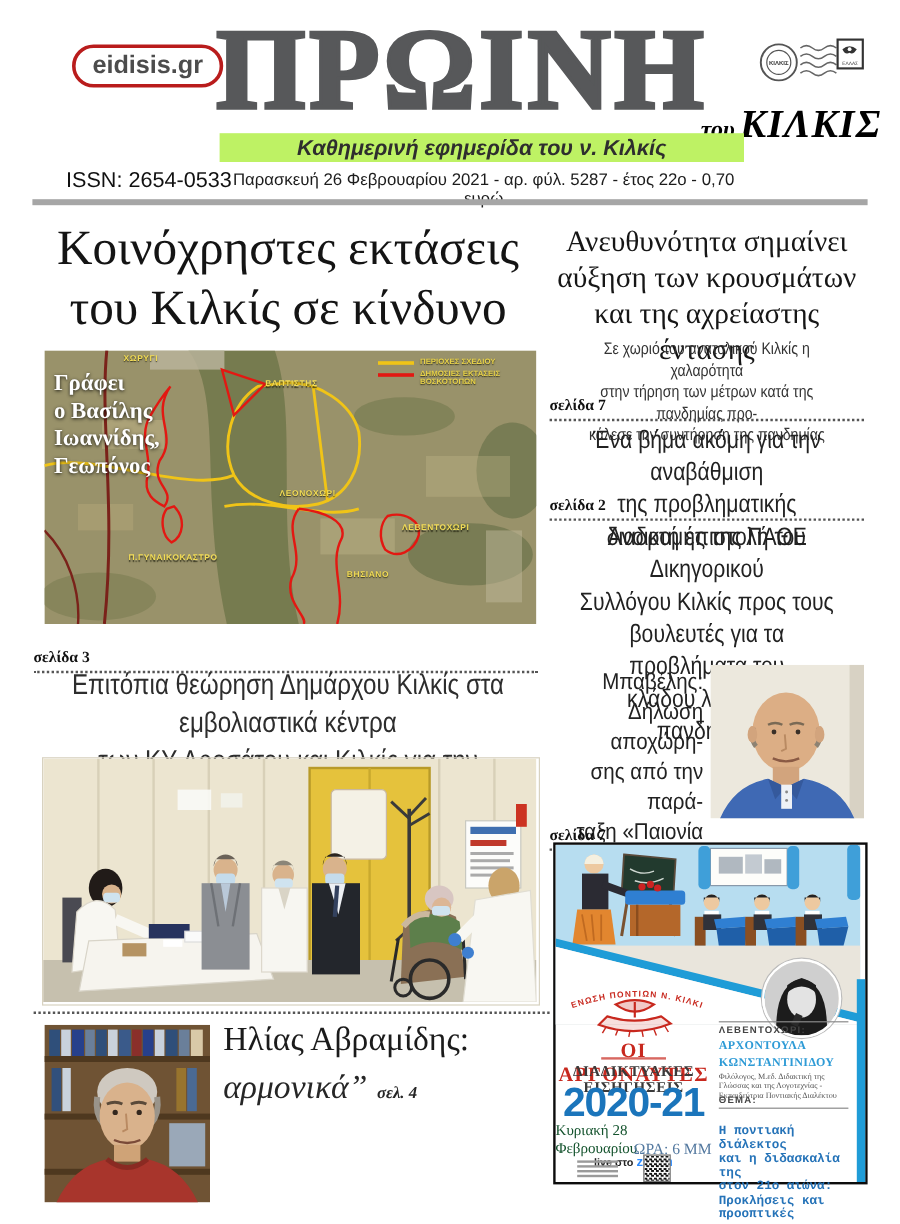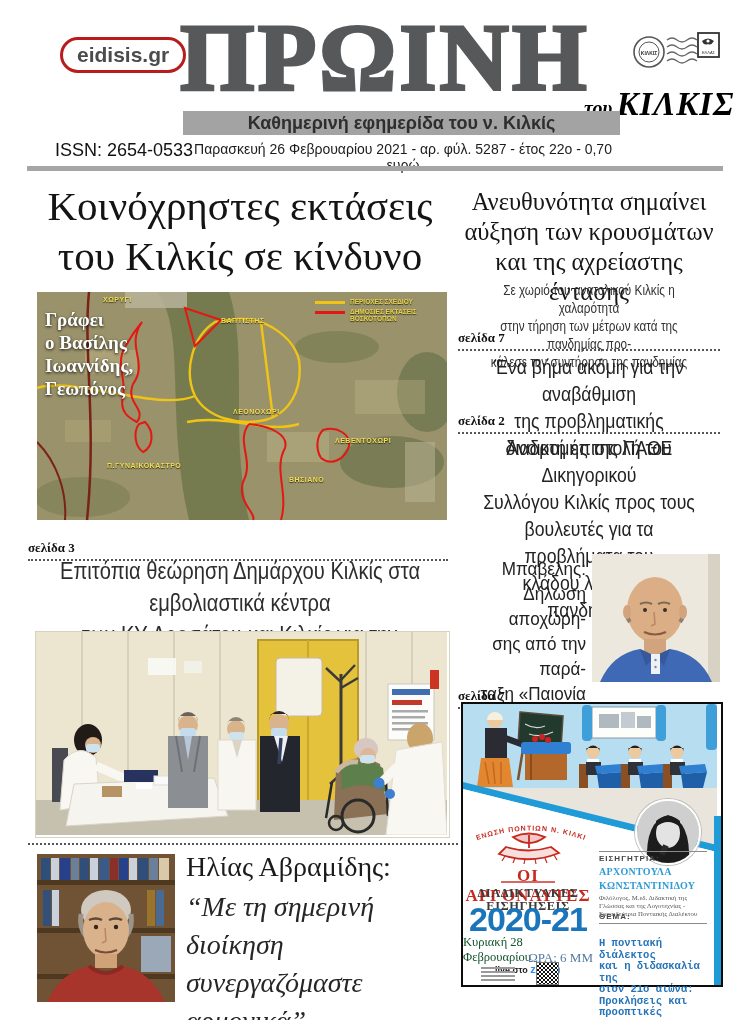--- a/index.html
+++ b/index.html
@@ -14,22 +14,22 @@
   .dotline{border-top:2px dotted #555;height:0;}
 
   
   #site-pill{left:60px;top:37px;border:3px solid #b91c1c;border-radius:20px;padding:3px 14px;
              font-weight:bold;font-size:21px;color:#4c4c4c;background:#fff;}
   #main-title{left:180px;top:8px;font-size:96px;font-weight:bold;color:#57585a;
               letter-spacing:3px;line-height:1.05;-webkit-text-stroke:3px #57585a;}
   #title-suffix{left:584px;top:86px;white-space:nowrap;font-style:italic;font-weight:bold;color:#000;}
   #title-suffix .small{font-size:20px;}
   #title-suffix .big{font-size:33px;letter-spacing:1px;}
-  #tagline-bar{left:183px;top:111px;width:437px;height:24px;background:#a3a3a3;
-               text-align:center;line-height:24px;font-weight:bold;
+  #tagline-bar{left:183px;top:111px;width:437px;height:24px;background:#bef264;
+               text-align:center;line-height:24px;font-style:italic;font-weight:bold;
                font-size:18px;color:#2e2e2e;}
   #issn{left:55px;top:140px;font-size:18px;}
   #dateline{left:178px;top:141px;width:450px;text-align:center;font-size:14px;color:#1c1c1c;}
   #thick-rule{left:27px;top:166px;width:696px;height:5px;background:#a6a6a6;}
 
   
   #lead-headline{left:22px;top:181px;width:436px;text-align:center;font-size:41px;
                  line-height:50px;color:#141414;}
   #map{left:37px;top:292px;width:410px;height:228px;}
   #map svg{display:block;}
@@ -347,21 +347,20 @@
         <circle cx="79" cy="73" r="2.2" fill="#33271e"></circle>
       <path d="M68,74 l1,13 -4,2" stroke="#b98a62" stroke-width="1.6" fill="none"></path>
       <path d="M58,96 q11,5 22,0" stroke="#7a4a38" stroke-width="2" fill="none"></path>
       <rect x="58" y="100" width="22" height="14" fill="#cfa377"></rect>
       <path d="M10,148 Q24,118 52,112 L69,120 L86,112 Q114,118 128,148 Z" fill="#a8352c"></path>
       <path d="M52,112 Q69,126 86,112" stroke="#8a2a22" stroke-width="4" fill="none"></path>
     </svg>
   </div>
   <div class="abs" id="avramidis-name">Ηλίας Αβραμίδης:</div>
   <div class="abs" id="avramidis-quote">
-    <div>“Με τη σημερινή διοίκηση<br>συνεργαζόμαστε</div>
     <div><span>αρμονικά”</span><span id="avramidis-ref">σελ. 4</span></div>
   </div>
 
   <div class="abs" id="poster">
     <svg class="abs" style="left:0;top:0" width="254" height="150" viewBox="0 0 254 150">
       <rect width="254" height="150" fill="#b7ddf0"></rect>
       <rect x="0" y="84" width="254" height="66" fill="#e9e5dc"></rect>
       <rect x="129" y="3" width="64" height="31" fill="#fdfdfa" stroke="#8899aa"></rect>
       <rect x="136" y="10" width="20" height="14" fill="#b0b8c0"></rect>
       <rect x="158" y="8" width="14" height="16" fill="#c3cad1"></rect>
@@ -456,21 +455,21 @@
     <div class="abs" id="spk-circle">
       <svg width="62" height="62" viewBox="0 0 62 62">
         <rect width="62" height="62" fill="#cfcfcf"></rect>
         <path d="M10,62 Q8,20 31,14 Q54,20 52,62 Z" fill="#1c1c1c"></path>
         <ellipse cx="31" cy="32" rx="12" ry="15" fill="#e3e3e3"></ellipse>
         <path d="M19,26 Q31,16 43,26 L43,20 Q31,10 19,20 Z" fill="#1c1c1c"></path>
         <rect x="24" y="44" width="6" height="10" transform="rotate(25 27 49)" fill="#2a2a2a"></rect>
       </svg>
     </div>
     <div class="abs spk-rule" style="top:147px"></div>
-    <div class="abs" id="spk-label">ΕΙΣΗΓΗΤΡΙΑ:</div>
+    <div class="abs" id="spk-label">ΛΕΒΕΝΤΟΧΩΡΙ:</div>
     <div class="abs" id="spk-name">ΑΡΧΟΝΤΟΥΛΑ<br>ΚΩΝΣΤΑΝΤΙΝΙΔΟΥ</div>
     <div class="abs" id="spk-bio">Φιλόλογος, Μ.εδ. Διδακτική της<br>Γλώσσας και της Λογοτεχνίας -<br>Εκπαιδεύτρια Ποντιακής Διαλέκτου</div>
     <div class="abs spk-rule" style="top:219px"></div>
     <div class="abs" id="theme-label">ΘΕΜΑ:</div>
     <div class="abs" id="theme-text">Η ποντιακή διάλεκτος<br>και η διδασκαλία της<br>στον 21ο αιώνα:<br>Προκλήσεις και<br>προοπτικές</div>
   </div>
 
 </div>
 
 </body></html>

